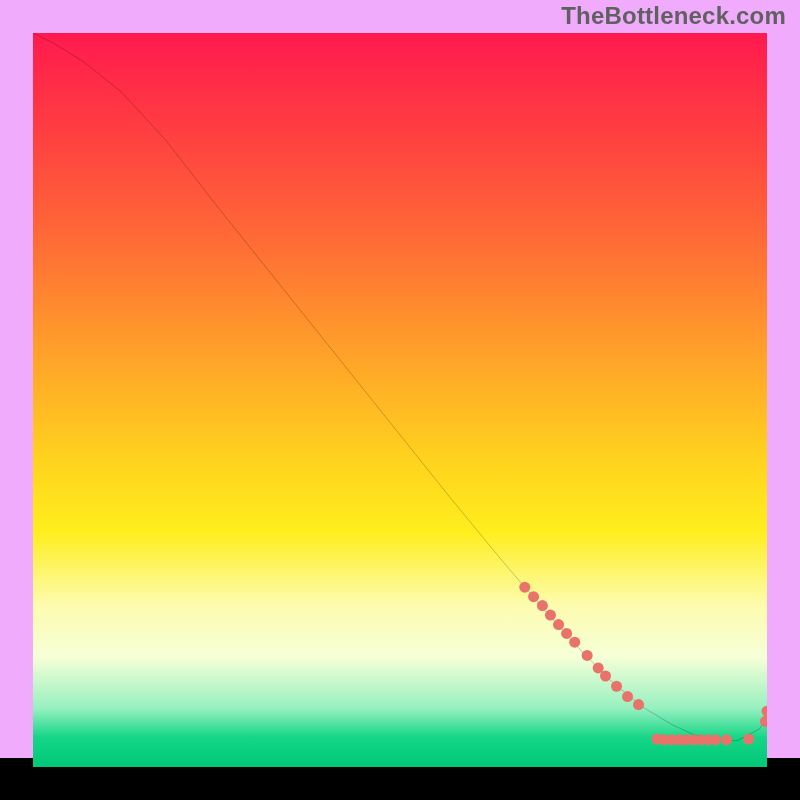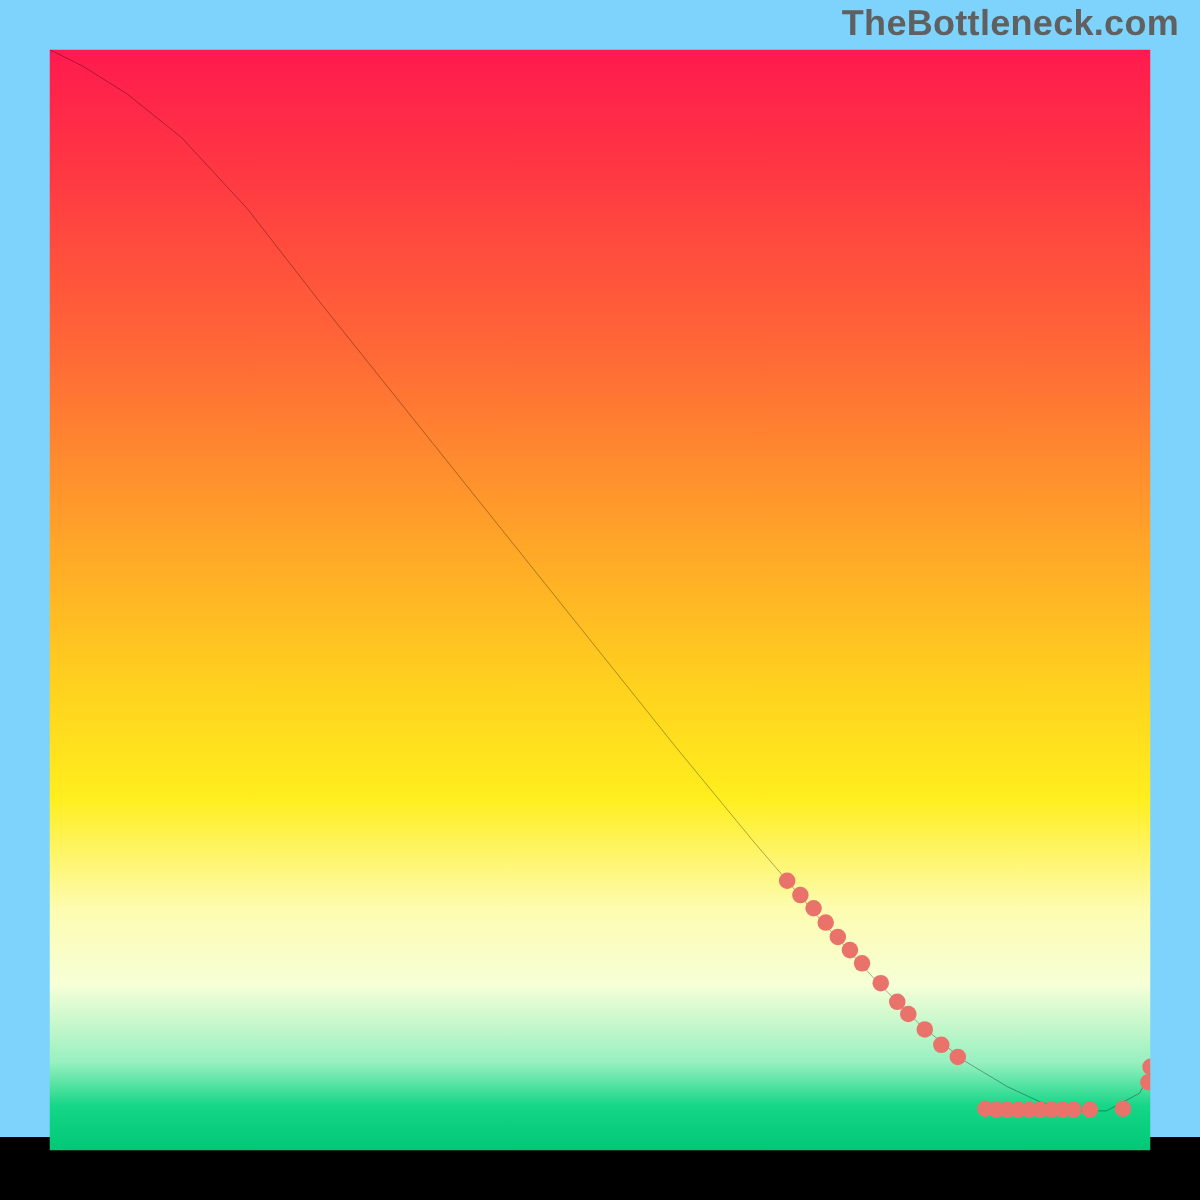--- a/index.html
+++ b/index.html
@@ -8,21 +8,21 @@
     width: 800px;
     height: 800px;
     background: #000;
     overflow: hidden;
     font-family: Arial, Helvetica, sans-serif;
   }
   .frame {
     position: relative;
     width: 800px;
     height: 758px;
-    background: #7dd3fc;
+    background: #f0abfc;
   }
   .watermark {
     position: absolute;
     top: 2px;
     right: 14px;
     color: #606060;
     font-size: 24px;
     font-weight: 600;
     letter-spacing: 0.2px;
     z-index: 10;

